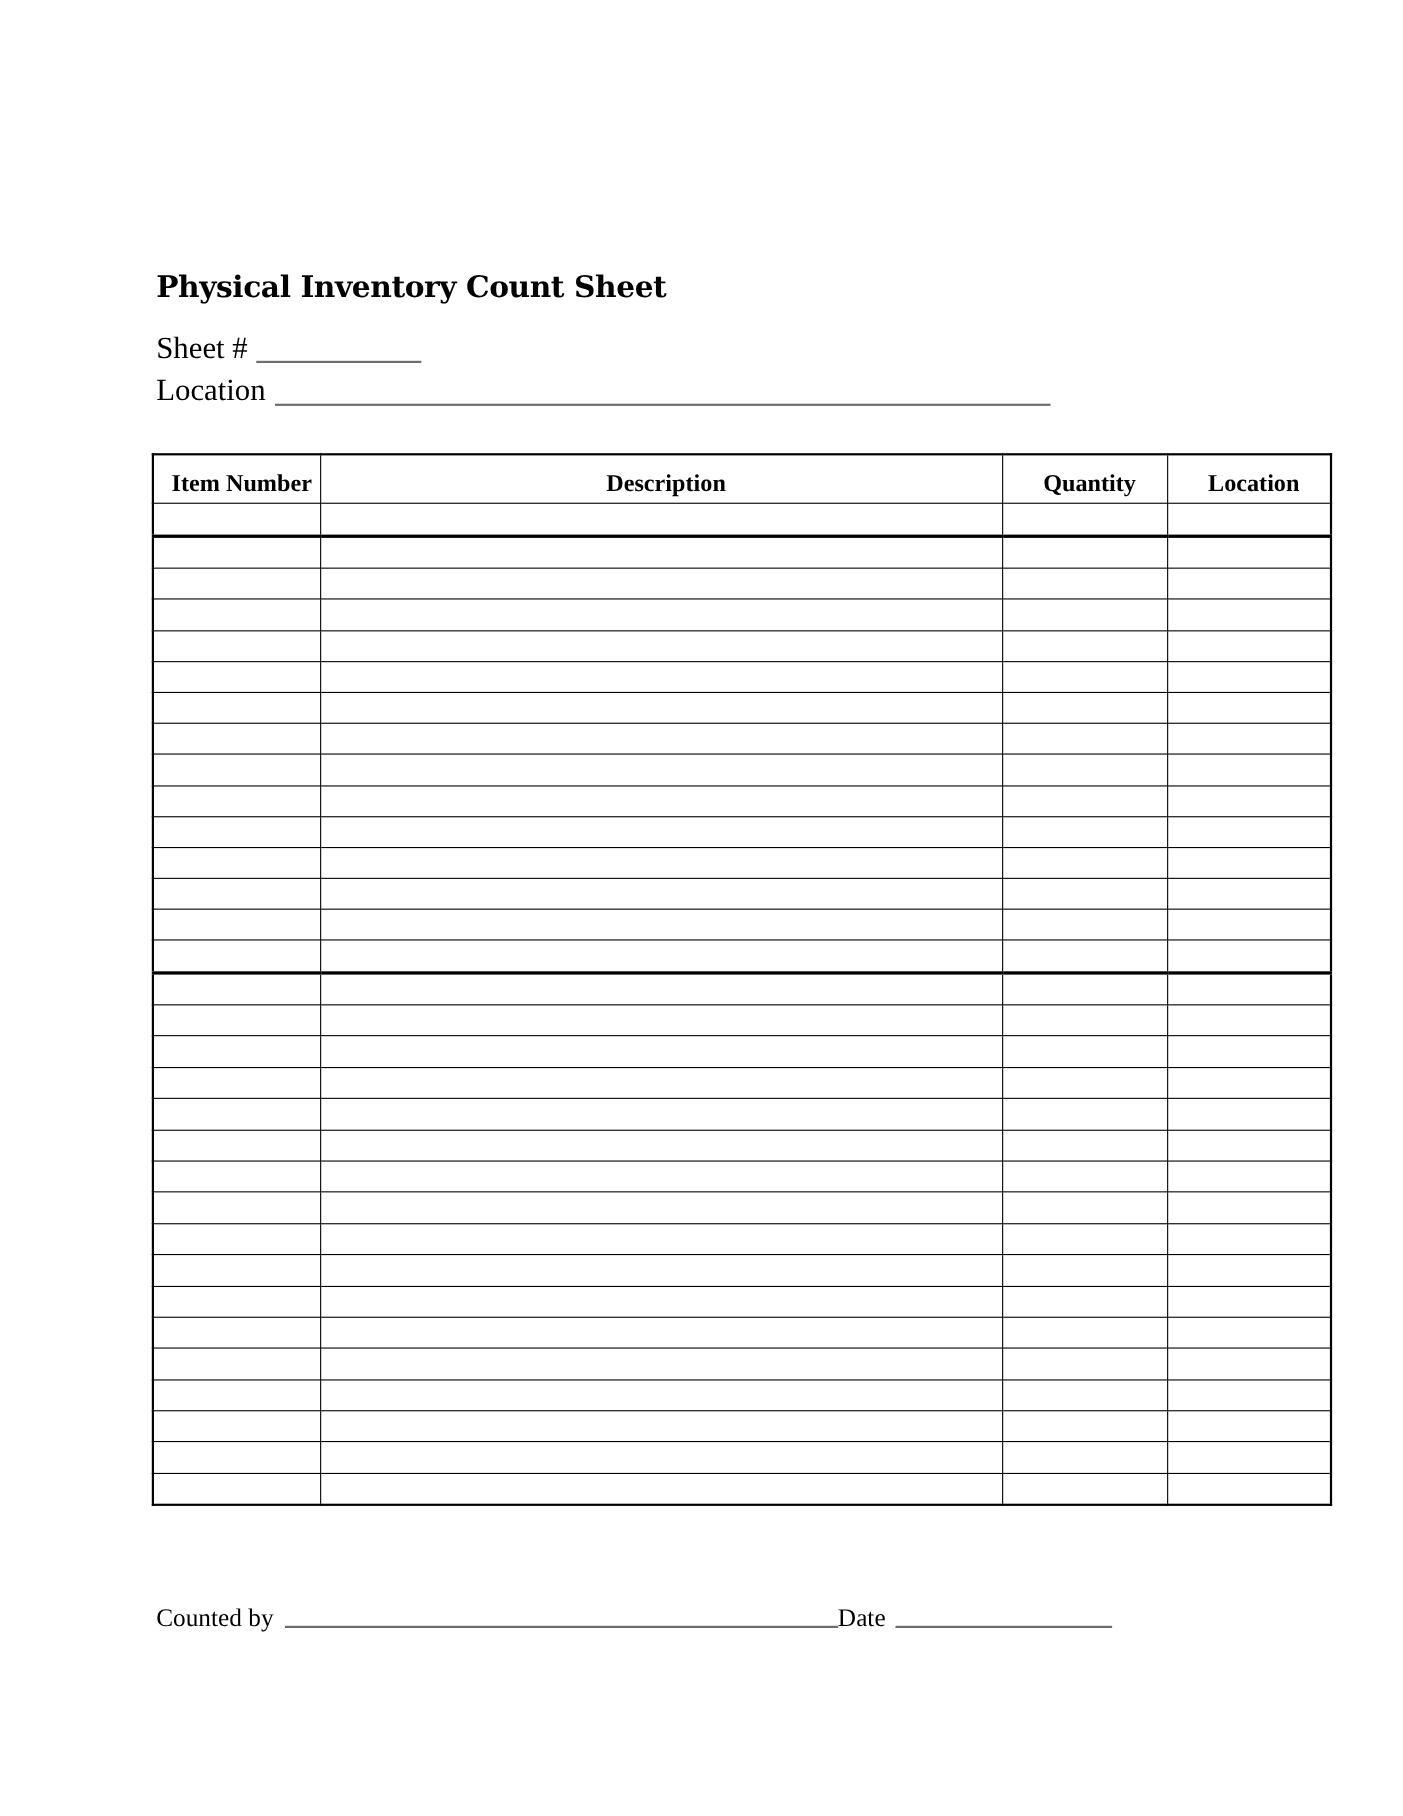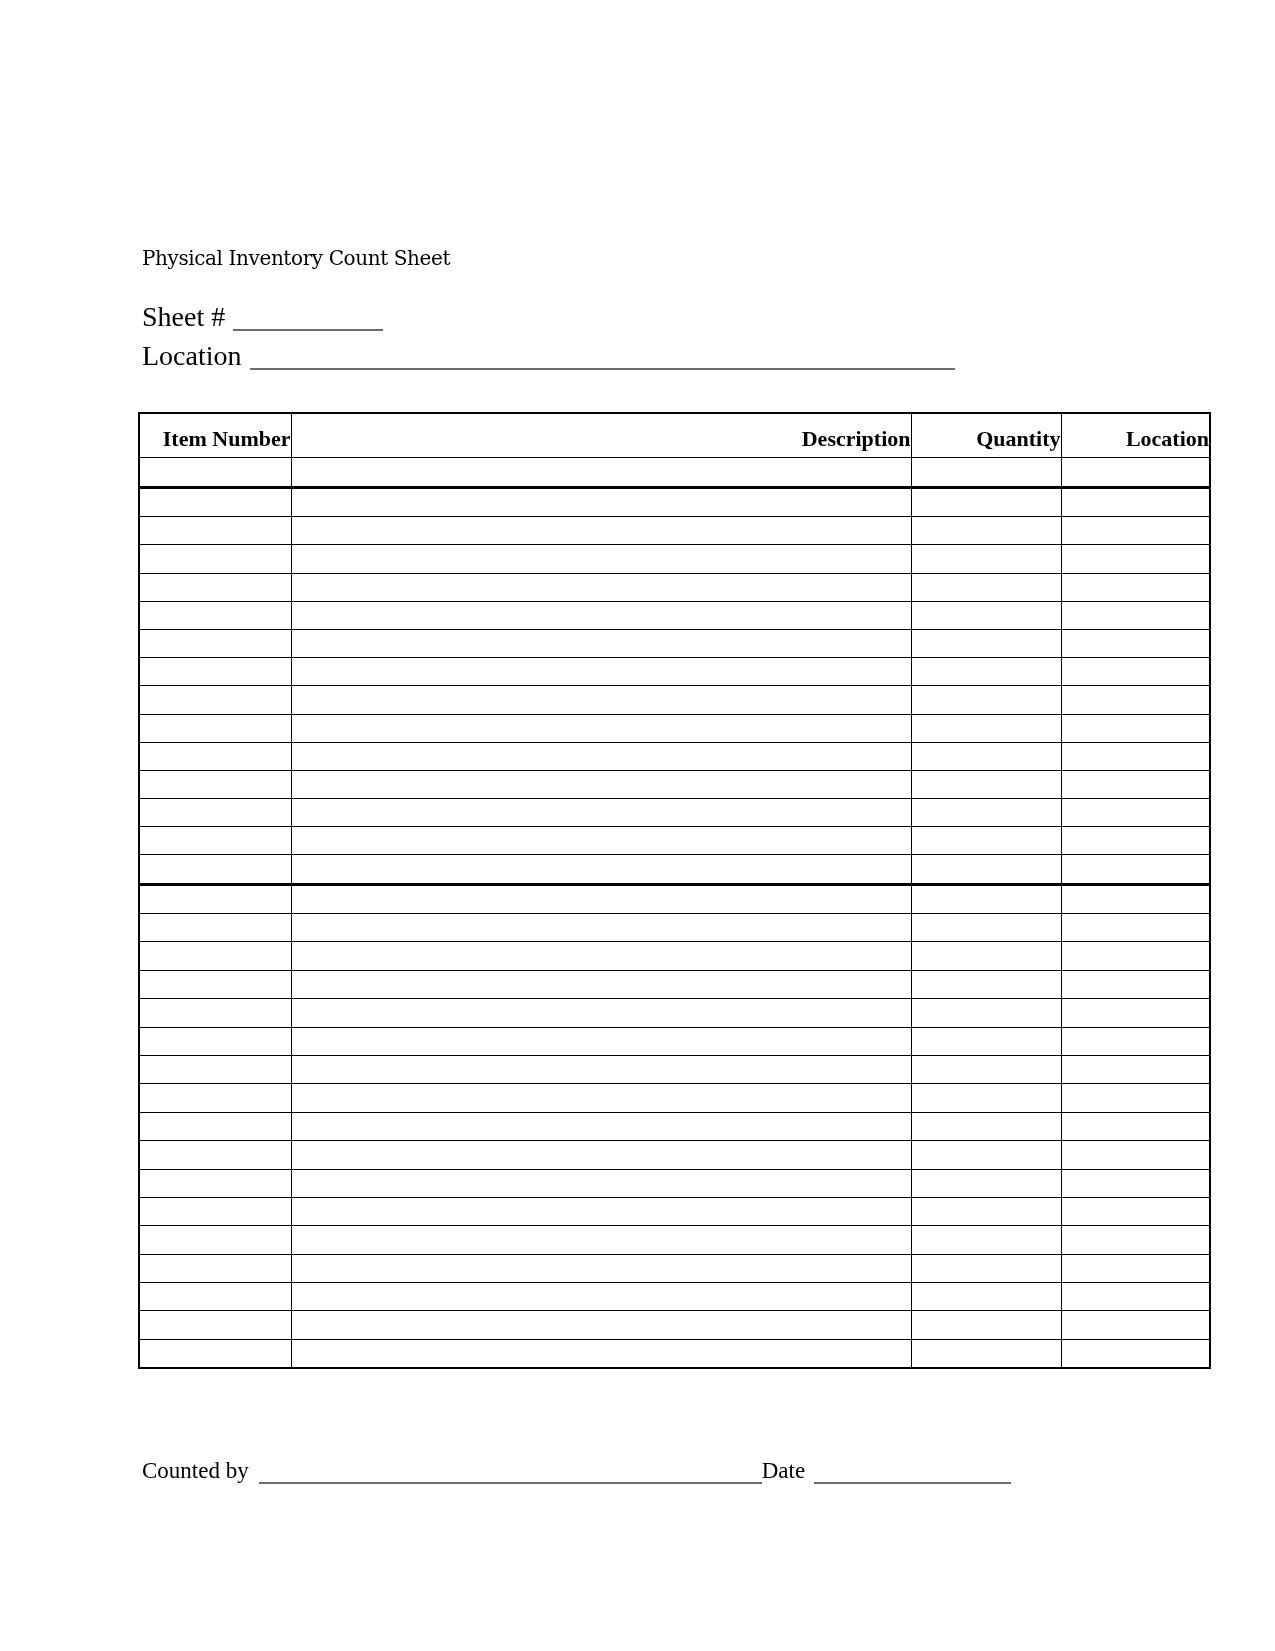--- a/index.html
+++ b/index.html
@@ -14,22 +14,22 @@
     background: #ffffff;
     color: #000000;
     font-family: "Liberation Serif", serif;
     overflow: hidden;
   }
   .title {
     position: absolute;
     left: 142px;
     top: 246px;
     font-family: "DejaVu Serif", serif;
-    font-size: 20px;
-    font-weight: 400;
+    font-size: 27px;
+    font-weight: 700;
     letter-spacing: -0.4px;
     white-space: nowrap;
   }
   .fill-line {
     position: absolute;
     left: 142px;
     font-size: 28px;
     white-space: nowrap;
   }
   .sheet-line { top: 301px; }
@@ -58,35 +58,35 @@
   .inv-table col.c3 { width: 149px; }
   .inv-table th, .inv-table td {
     border: 1.5px solid #000;
     padding: 0 0 0 9px;
     font-size: 22px;
     overflow: hidden;
   }
   .inv-table th {
     height: 37px;
     font-weight: 700;
-    text-align: right;
+    text-align: center;
     vertical-align: middle;
     padding-top: 6px;
   }
   tr.r-first td { height: 28px; }
   tr.r-mid td   { height: 27.2px; }
   tr.r-last td  { height: 27.4px; }
   tr.thick-bottom td { border-bottom: 3.5px solid #000; }
   .footer-line {
     position: absolute;
     left: 142px;
     top: 1458px;
     font-size: 23px;
     display: flex;
-    align-items: flex-end;
+    align-items: flex-start;
     white-space: nowrap;
   }
   .blank-counted { width: 503px; margin-left: 10px; }
   .footer-date-label { }
   .blank-date { width: 197px; margin-left: 9px; }
 </style>
 </head>
 <body>
 
 <div class="page">

